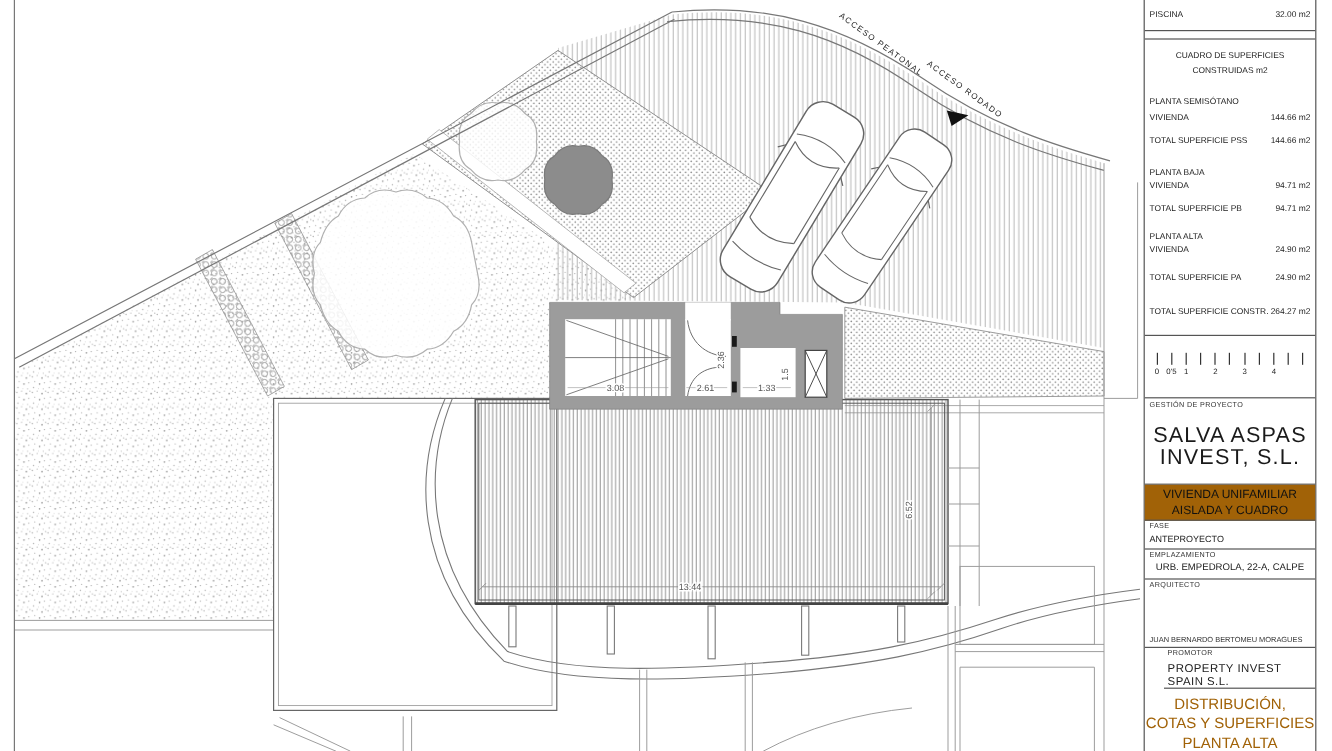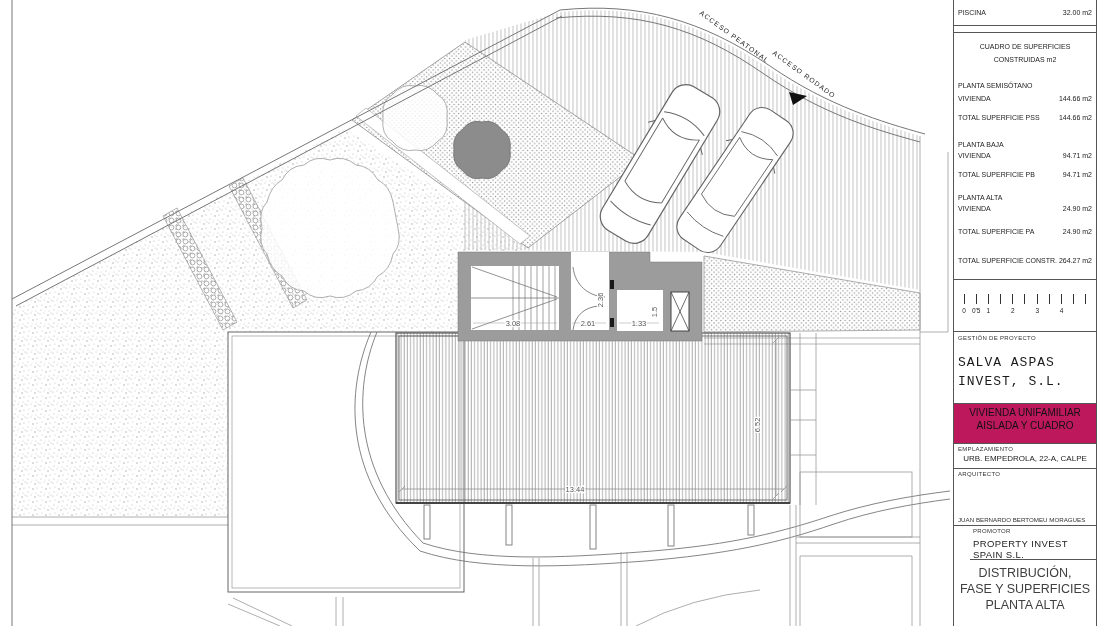--- a/index.html
+++ b/index.html
@@ -20,31 +20,31 @@
   .surf-title{text-align:center;line-height:13px;}
   .srow{display:flex;justify-content:space-between;height:11px;line-height:11px;}
   .mt14{margin-top:14px}.mt8{margin-top:8px}.mt12{margin-top:12px}.mt16{margin-top:16px}.mt18{margin-top:18px}.mt2{margin-top:2px}
   .scalebar{height:52px;}
   .ticks{position:absolute;left:10px;right:10px;top:14px;height:10px;display:flex;justify-content:space-between;}
   .tick{width:1px;height:10px;background:#333;}
   .ticklabels{position:absolute;left:10px;right:10px;top:27px;height:9px;font-size:6.5px;}
   .ticklabels span{position:absolute;transform:translateX(-50%);}
   .gestion{height:72px;padding:3px 4px 0 4px;}
   .seclabel{font-size:6px;color:#333;letter-spacing:.3px;}
-  .company{margin-top:12px;text-align:left;font-size:13px;letter-spacing:1px;line-height:19px;color:#1a1a1a;font-family:Liberation Mono, monospace;}
-  .projtitle{height:40px;background:#be185d;text-align:center;font-size:10px;line-height:13px;padding-top:2px;color:#111;}
+  .company{margin-top:12px;text-align:center;font-size:18px;letter-spacing:1px;line-height:19px;color:#1a1a1a;}
+  .projtitle{height:30px;background:#a16207;text-align:center;font-size:10px;line-height:13px;padding-top:2px;color:#111;}
   .fase{height:24px;padding:2px 4px 0 4px;}
   .fase .val{margin-top:3px;font-size:7.5px;}
   .empl{height:25px;padding:2px 4px 0 4px;}
   .empl .val{margin-top:2px;text-align:center;font-size:8px;}
   .arq{height:57px;padding:2px 4px 2px 4px;display:flex;flex-direction:column;}
   .arq .name{margin-top:auto;font-size:6.2px;color:#333;}
   .prom{height:34px;padding:2px 3px 0 3px;margin-left:16px;}
   .prom .val{margin-top:4px;font-size:9.5px;letter-spacing:.4px;}
-  .dtitle{height:52px;text-align:center;font-size:12.5px;line-height:16px;padding-top:5px;color:#404040;overflow:hidden;border-bottom:none;}
+  .dtitle{height:52px;text-align:center;font-size:12.5px;line-height:16px;padding-top:5px;color:#a16207;overflow:hidden;border-bottom:none;}
 </style>
 </head>
 <body>
 
 <div id="stage">
 
   <svg width="953" height="626" viewBox="0 0 953 626" style="position:absolute;left:0;top:0;">
     <defs>
       <pattern id="pv" width="4" height="4" patternUnits="userSpaceOnUse">
         <path d="M1,0 V4" stroke="#a8a8a8" stroke-width="0.7"></path>
@@ -283,36 +283,40 @@
         <div>SALVA ASPAS</div>
         <div>INVEST, S.L.</div>
       </div>
     </div>
 
     <div class="sec projtitle">
       <div>VIVIENDA UNIFAMILIAR</div>
       <div>AISLADA Y CUADRO</div>
     </div>
 
+    <div class="sec fase">
+      <div class="seclabel">FASE</div>
+      <div class="val">ANTEPROYECTO</div>
+    </div>
 
     <div class="sec empl">
       <div class="seclabel">EMPLAZAMIENTO</div>
       <div class="val">URB. EMPEDROLA, 22-A, CALPE</div>
     </div>
 
     <div class="sec arq">
       <div class="seclabel">ARQUITECTO</div>
       <div class="name">JUAN BERNARDO BERTOMEU MORAGUES</div>
     </div>
 
     <div class="sec prom">
       <div class="seclabel">PROMOTOR</div>
       <div class="val">PROPERTY INVEST SPAIN S.L.</div>
     </div>
 
     <div class="sec dtitle">
       <div>DISTRIBUCIÓN,</div>
-      <div>FASE Y SUPERFICIES</div>
+      <div>COTAS Y SUPERFICIES</div>
       <div>PLANTA ALTA</div>
     </div>
 
   </div>
 </div>
 
 </body></html>

